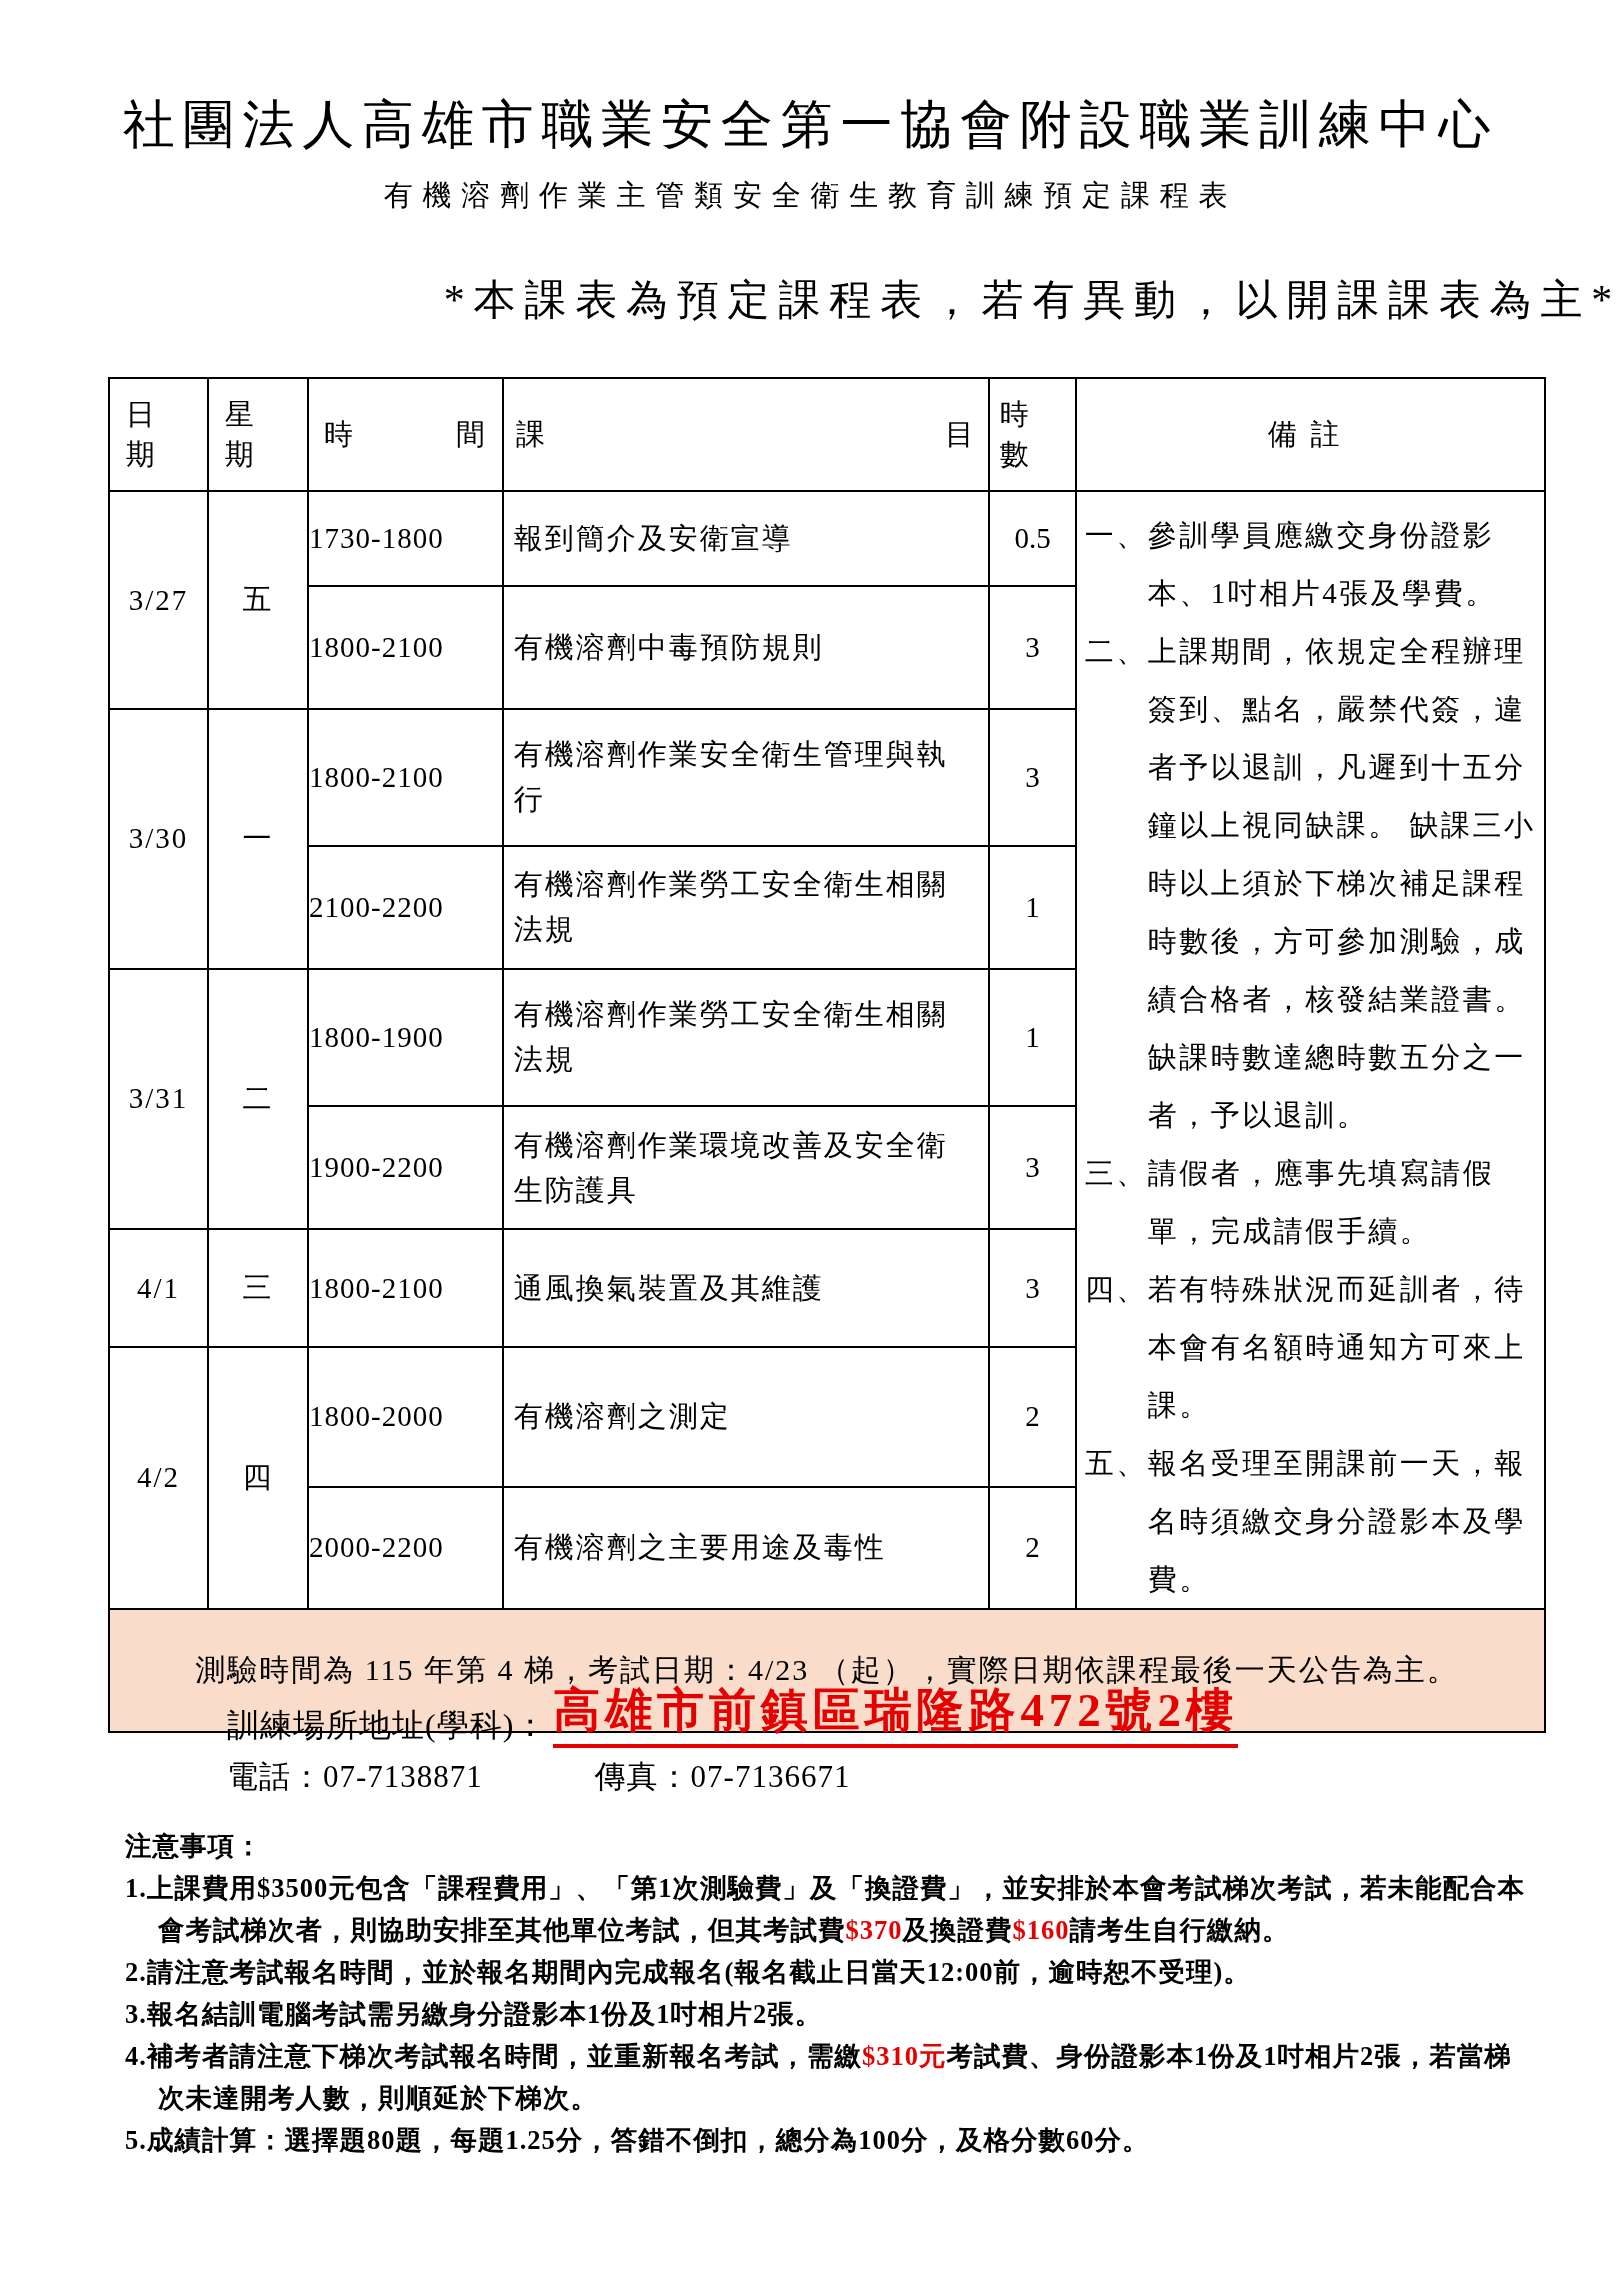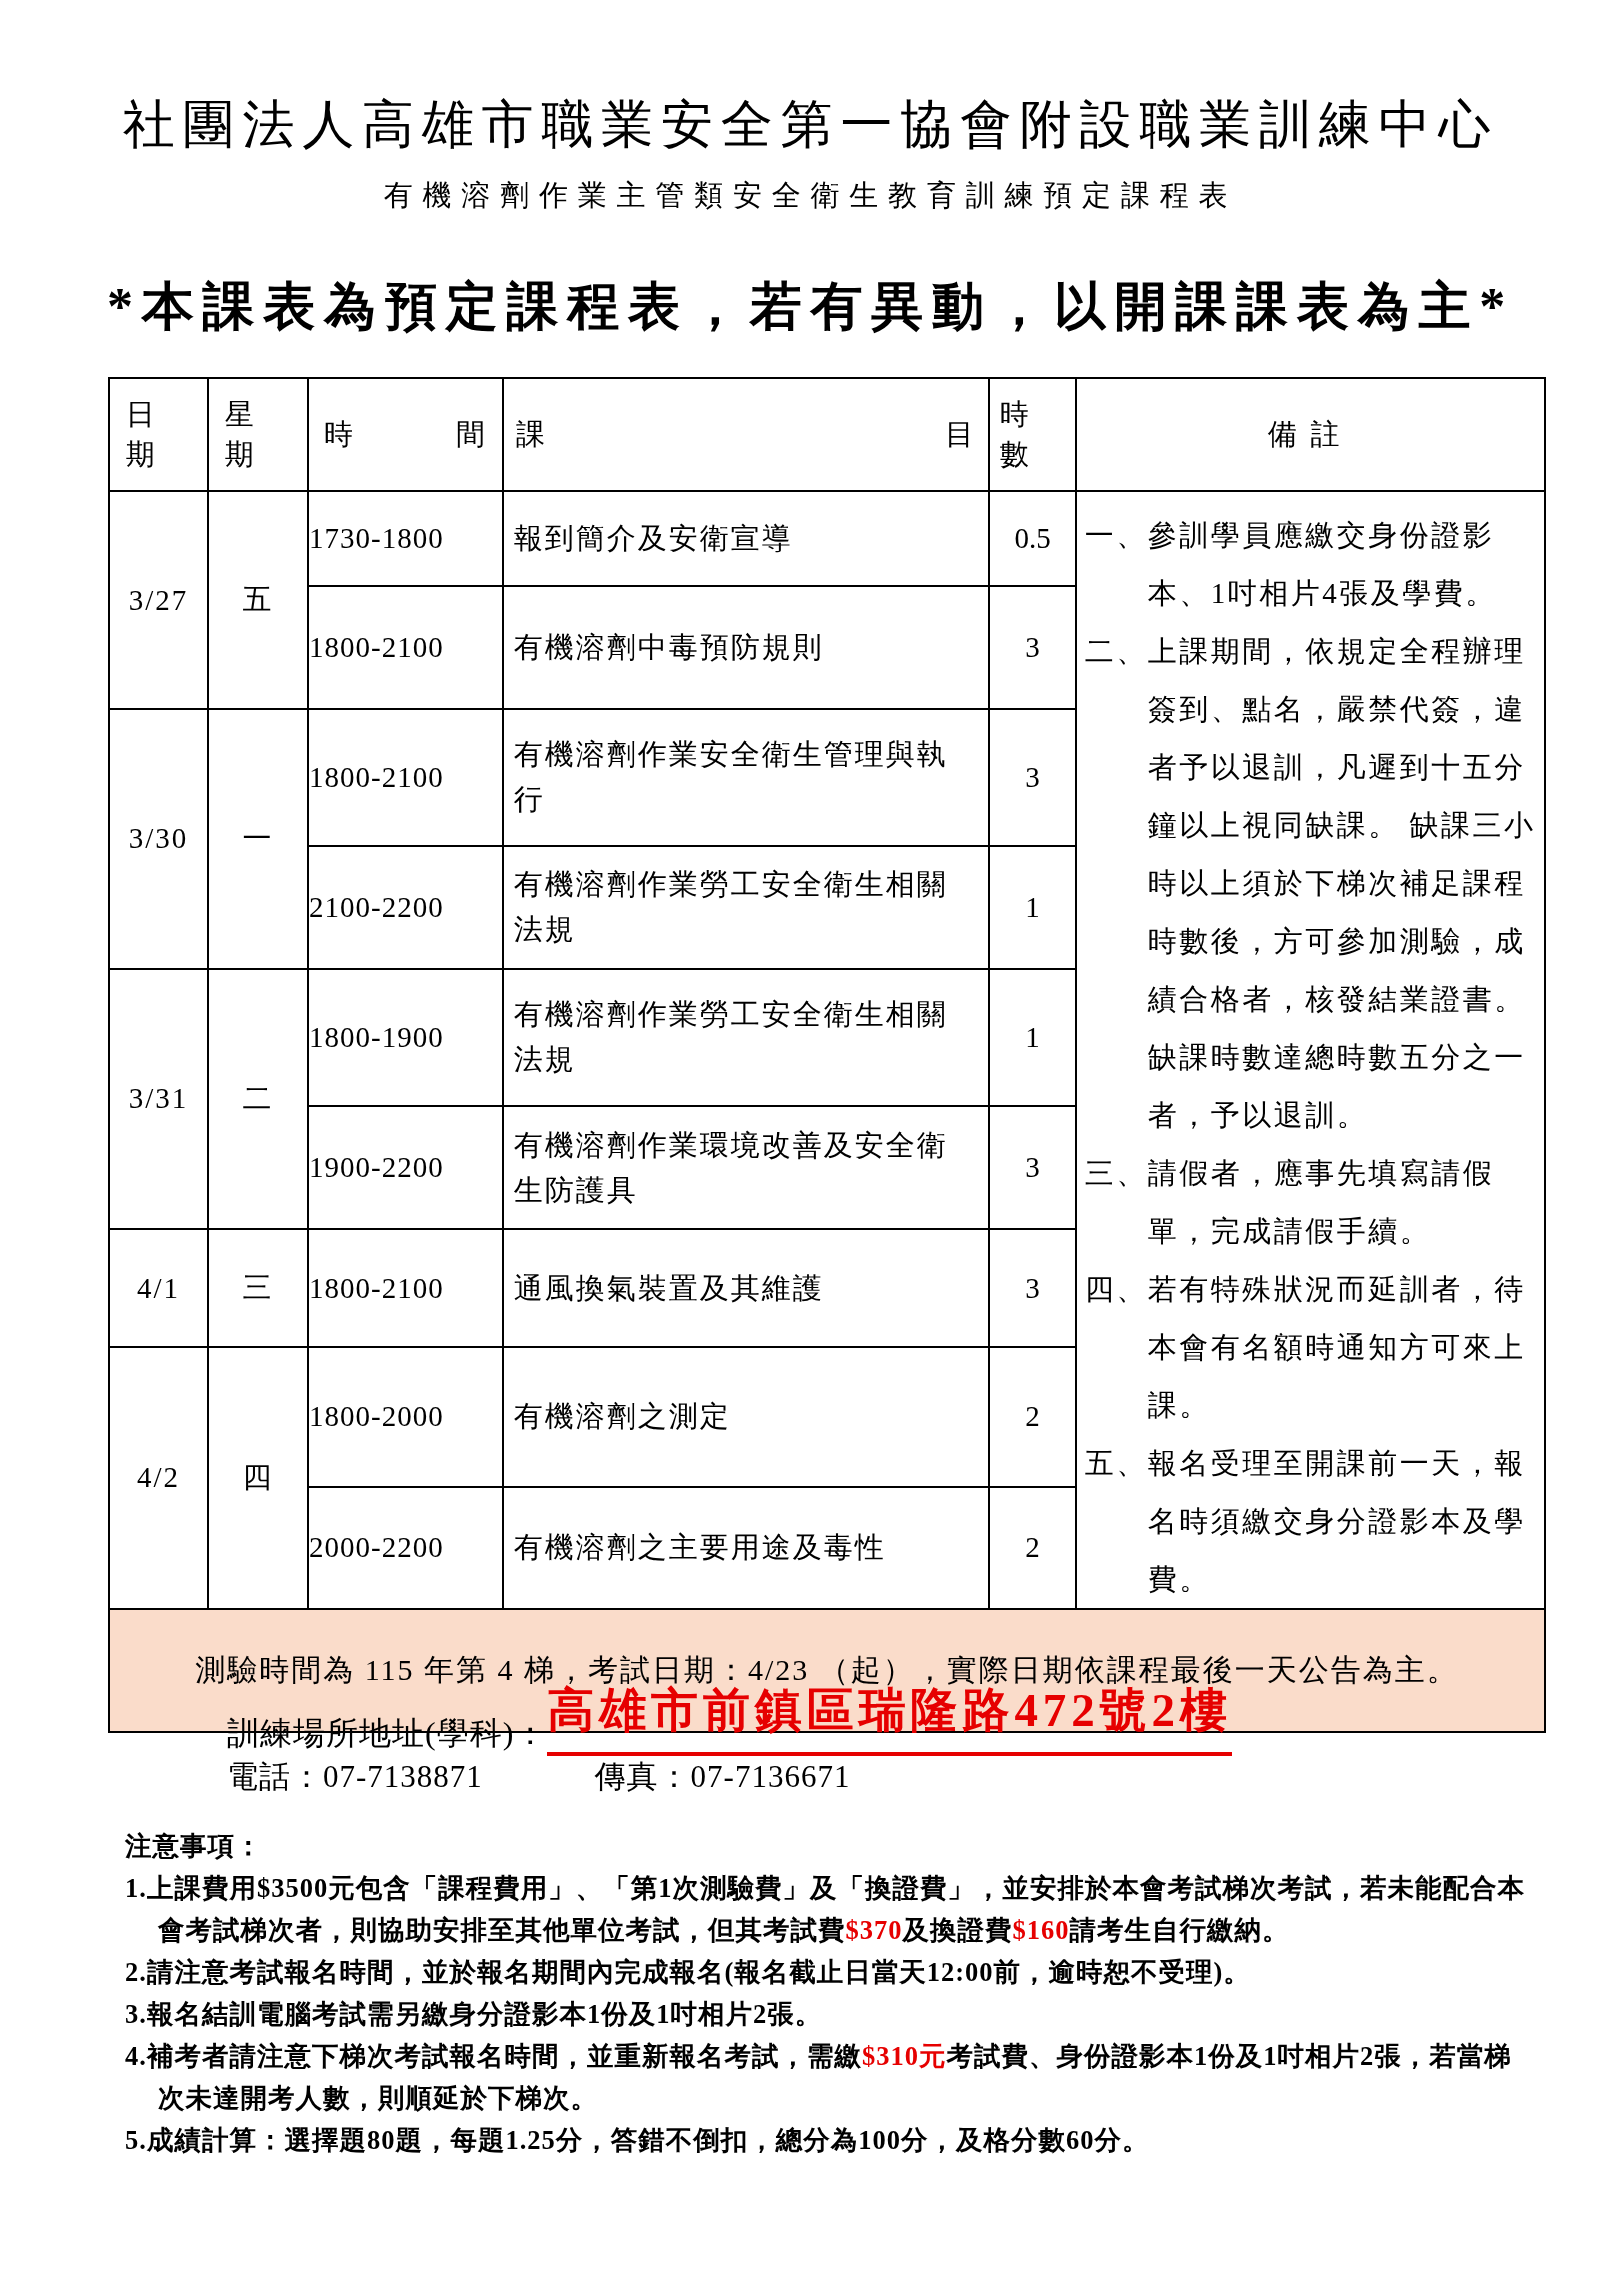--- a/index.html
+++ b/index.html
@@ -9,22 +9,22 @@
     width:1621px; height:2293px; position:relative;
     font-family:"Liberation Serif","DejaVu Serif",serif;
     color:var(--ink);
   }
 
   
   .page-title   { position:absolute; top:90px;  left:0; width:100%; text-align:center;
                   font-size:52px; font-weight:400; letter-spacing:7.8px; }
   .page-sub     { position:absolute; top:176px; left:0; width:100%; text-align:center;
                   font-size:29px; letter-spacing:9.8px; }
-  .notice-line  { position:absolute; top:272px; left:0; width:100%; text-align:center;
-                  font-size:52px; font-weight:700; letter-spacing:8.8px; }
+  .notice-line  { position:absolute; top:272px; left:0; width:100%; text-align:right;
+                  font-size:42px; font-weight:400; letter-spacing:8.8px; }
 
   
   table.sched {
     position:absolute; left:108px; top:377px; width:1436px;
     border-collapse:collapse; table-layout:fixed;
     font-size:29px; letter-spacing:2px;
   }
   table.sched { border:2.9px solid var(--ink); }
   table.sched td, table.sched th { border:2px solid var(--ink); font-weight:400; }
   tr.grp td { border-top:2.9px solid var(--ink); }
@@ -48,21 +48,21 @@
             padding-left:63px; text-indent:-63px; }
 
   tr.pink { height:123px; }
   tr.pink td { background:var(--pink); border-top:2.9px solid var(--ink);
                text-align:center; font-size:30px; letter-spacing:2px; }
 
   
   .addr-row { position:absolute; left:227px; top:1679px; display:flex; align-items:flex-end; }
   .addr-label { font-size:32px; letter-spacing:1px; }
   .addr-value { font-size:47px; font-weight:700; color:var(--red);
-                border-bottom:4.9px solid var(--red); letter-spacing:4.9px; padding-bottom:10px; }
+                border-bottom:4.9px solid var(--red); letter-spacing:4.9px; padding-bottom:2px;margin-left:6px; }
   .phone-row { position:absolute; left:227px; top:1756px; font-size:31px; letter-spacing:1px; }
   .phone-row .fax { margin-left:103px; }
 
   
   .notes { position:absolute; left:125px; top:1825px; width:1402px;
            font-size:26.5px; font-weight:700; letter-spacing:1px; }
   .notes-heading { line-height:42px; }
   .note-item { line-height:42px; padding-left:33px; text-indent:-33px; }
   .red { color:var(--red); }
 </style>

